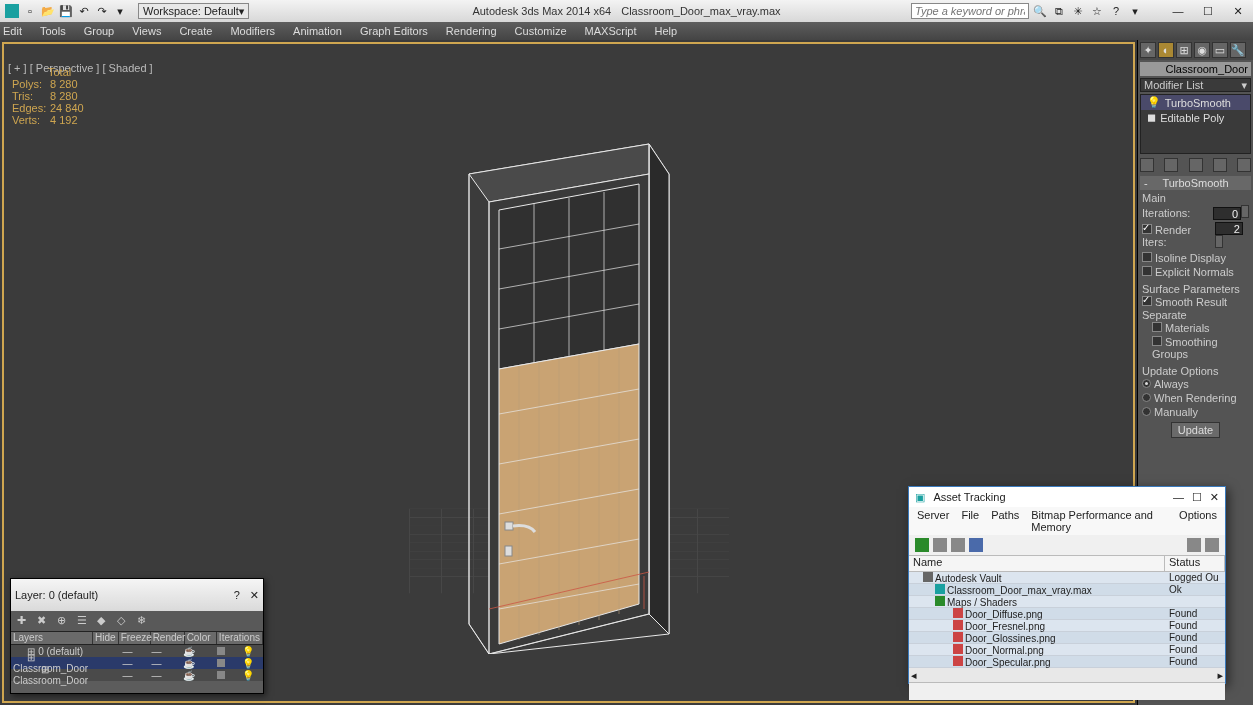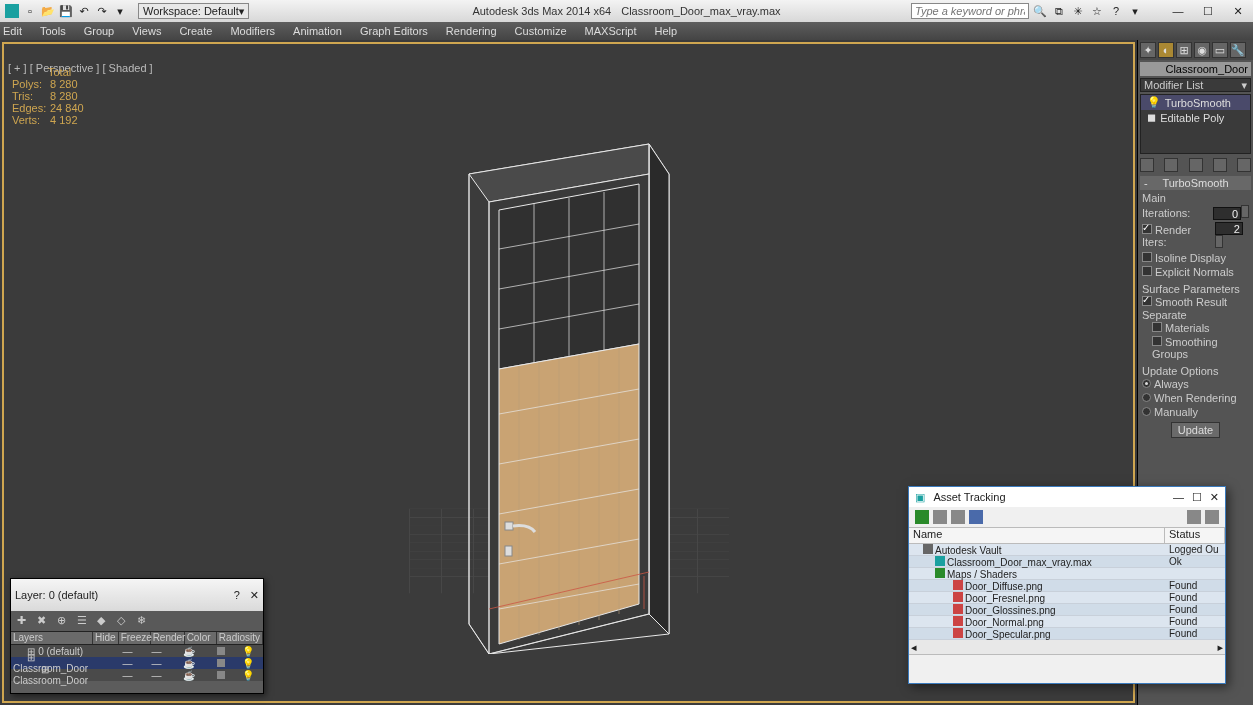--- a/index.html
+++ b/index.html
@@ -299,21 +299,21 @@
     <span class="layer-ico">◆</span>
     <span class="layer-ico">◇</span>
     <span class="layer-ico">❄</span>
   </div>
   <div class="layer-head">
     <div class="lh" style="width:104px">Layers</div>
     <div class="lh" style="width:26px">Hide</div>
     <div class="lh" style="width:32px">Freeze</div>
     <div class="lh" style="width:34px">Render</div>
     <div class="lh" style="width:40px">Color</div>
-    <div class="lh" style="flex:1">Radiosity</div>
+    <div class="lh" style="flex:1">Iterations</div>
   </div>
   <div class="layer-body" id="layer-body">
       <div class="layer-row">
         <div class="lc" style="width:104px"><span class="indent" style="width:14px"></span>⊞ 0 (default)</div>
         <div class="lc" style="width:26px;text-align:center">—</div>
         <div class="lc" style="width:32px;text-align:center">—</div>
         <div class="lc" style="width:34px;text-align:center">☕</div>
         <div class="lc" style="width:28px;text-align:center"><span style="display:inline-block;width:8px;height:8px;background:#888"></span></div>
         <div class="lc" style="flex:1;text-align:center">💡</div>
       </div>
@@ -341,20 +341,27 @@
     <span class="asset-tc">
         <span style="color:#1aa0a0">▣</span>
         <span>Asset Tracking</span>
       </span>
     <span class="asset-tc">
         <span>—</span>
         <span>☐</span>
         <span>✕</span>
       </span>
   </div>
+  <div class="asset-menu">
+    <span>Server</span>
+    <span>File</span>
+    <span>Paths</span>
+    <span>Bitmap Performance and Memory</span>
+    <span>Options</span>
+  </div>
   <div class="asset-tb">
     <div class="asset-tb-l">
       <span class="aico" style="background:#2a8a2a"></span>
       <span class="aico"></span>
       <span class="aico"></span>
       <span class="aico" style="background:#4a6aaa"></span>
     </div>
     <div class="asset-tb-r">
       <span class="aico"></span>
       <span class="aico"></span>

